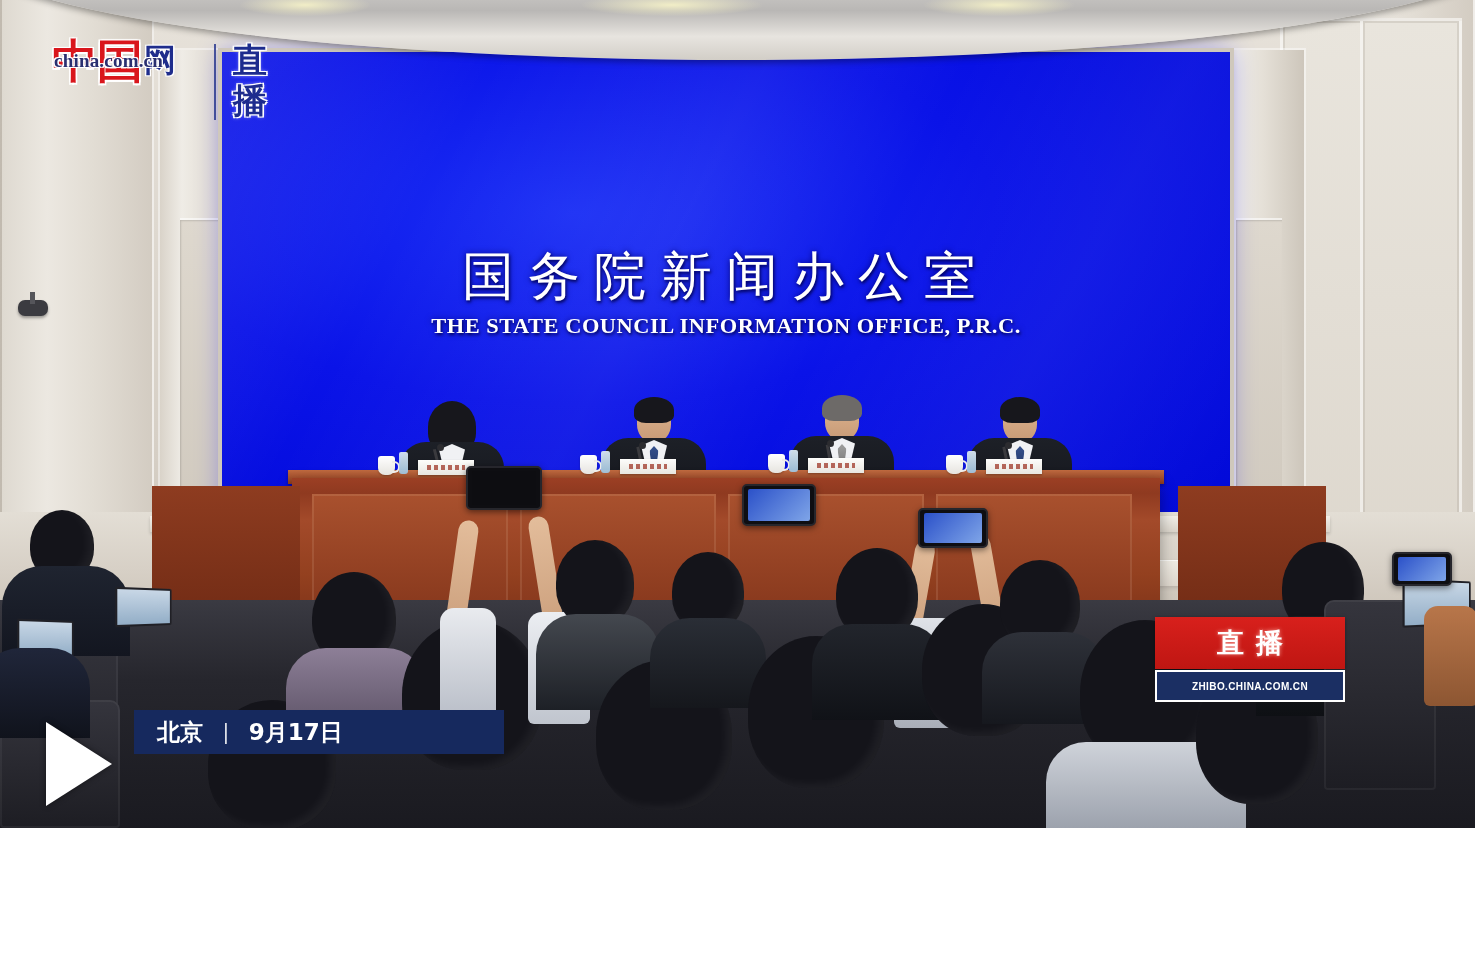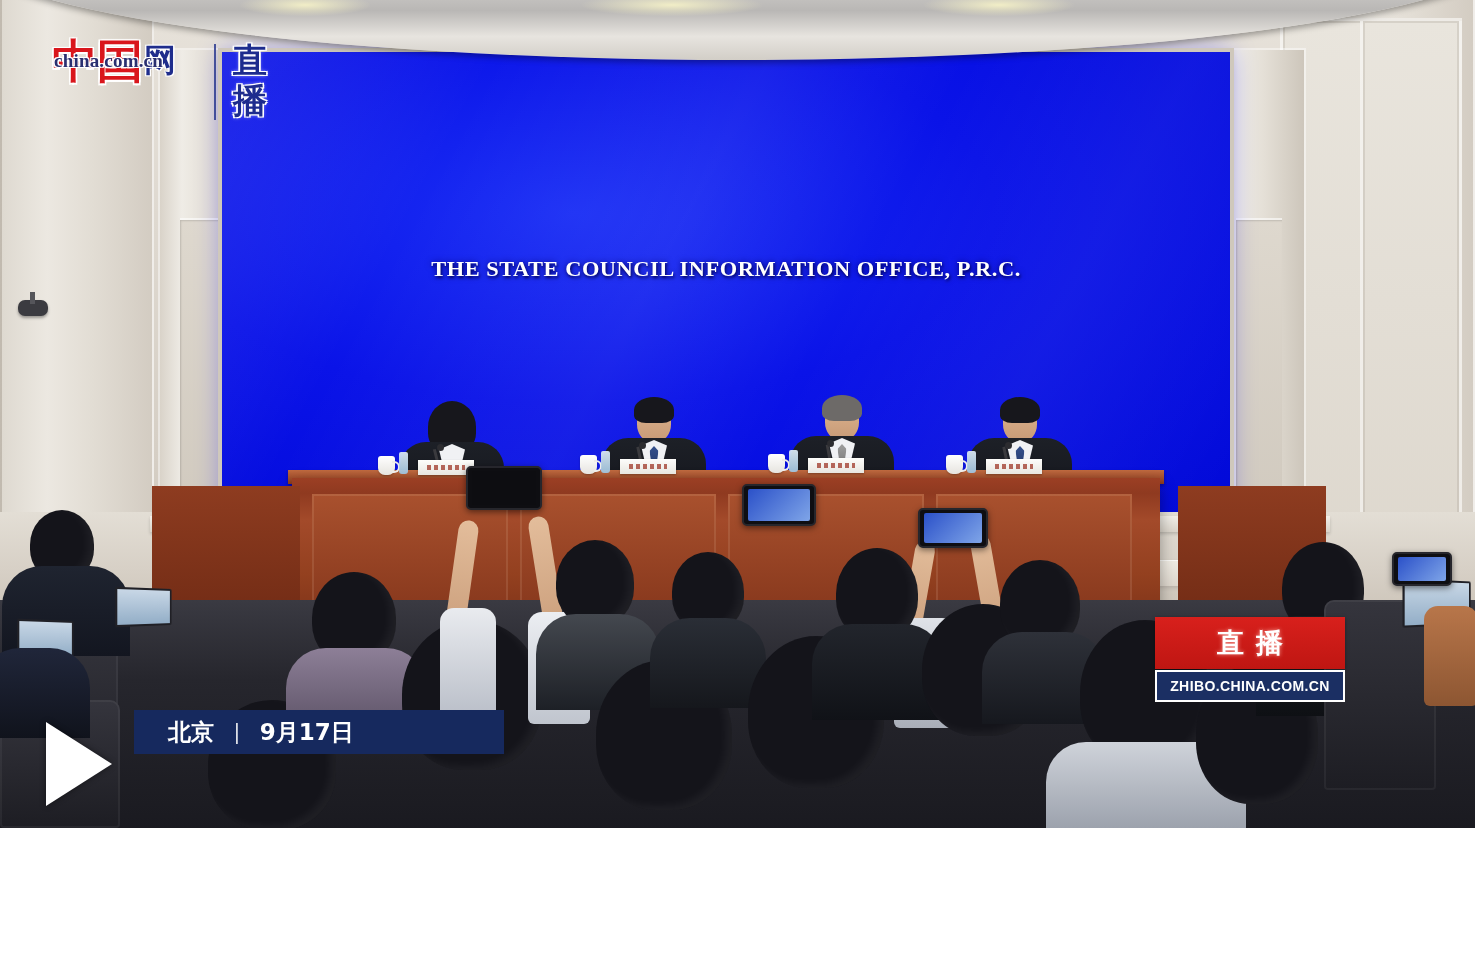--- a/index.html
+++ b/index.html
@@ -349,21 +349,21 @@
   }
   .lt-sub {
     position:absolute; left: 134px; top: 710px;
     width: 370px; height: 44px;
     background: #16295e;
     display:flex; align-items:center;
   }
   .lt-sub .city {
     font-family:"DejaVu Sans", sans-serif;
     font-size: 23px; font-weight: 700; color:#ffffff;
-    padding-left: 34px;
+    padding-left: 23px;
   }
   .lt-sub .bar {
     color:#ffffff; opacity:.85; font-size: 22px; margin: 0 20px; font-weight:300;
   }
   .lt-sub .date {
     font-family:"DejaVu Sans", sans-serif;
     font-size: 23px; font-weight: 700; color:#ffffff;
   }
 
   
@@ -383,21 +383,21 @@
   .live-url {
     position:absolute; left: 1155px; top: 670px;
     width: 190px; height: 32px;
     background: #1b2f63;
     border: 2px solid #ffffff;
     box-sizing: border-box;
     display:flex; align-items:center; justify-content:center;
   }
   .live-url span {
     font-family:"Liberation Sans", sans-serif;
-    font-size: 14px; font-weight: 700; color:#ffffff; letter-spacing: .4px;
+    font-size: 10px; font-weight: 700; color:#ffffff; letter-spacing: .4px;
   }
 
   
   #caption {
     position:absolute; left:0; top: 828px; width: 1475px; height: 151px;
     background:#ffffff;
     padding: 10px 22px 0 22px;
     box-sizing: border-box;
   }
   #caption p {
@@ -430,20 +430,21 @@
       <div class="screen-pillar p-left">
         <div class="pillar-slot"></div>
       </div>
       <div class="screen-pillar p-right">
         <div class="pillar-slot"></div>
       </div>
 
       <div class="led-screen">
         <div class="led-sheen"></div>
         <div class="led-text">
+          <div class="led-cn">国务院新闻办公室</div>
           <div class="led-en">THE STATE COUNCIL INFORMATION OFFICE, P.R.C.</div>
         </div>
       </div>
 
       <div class="soffit">
         <div class="soffit-glow g3"></div>
         <div class="soffit-glow"></div>
         <div class="soffit-glow g2"></div>
       </div>
 

